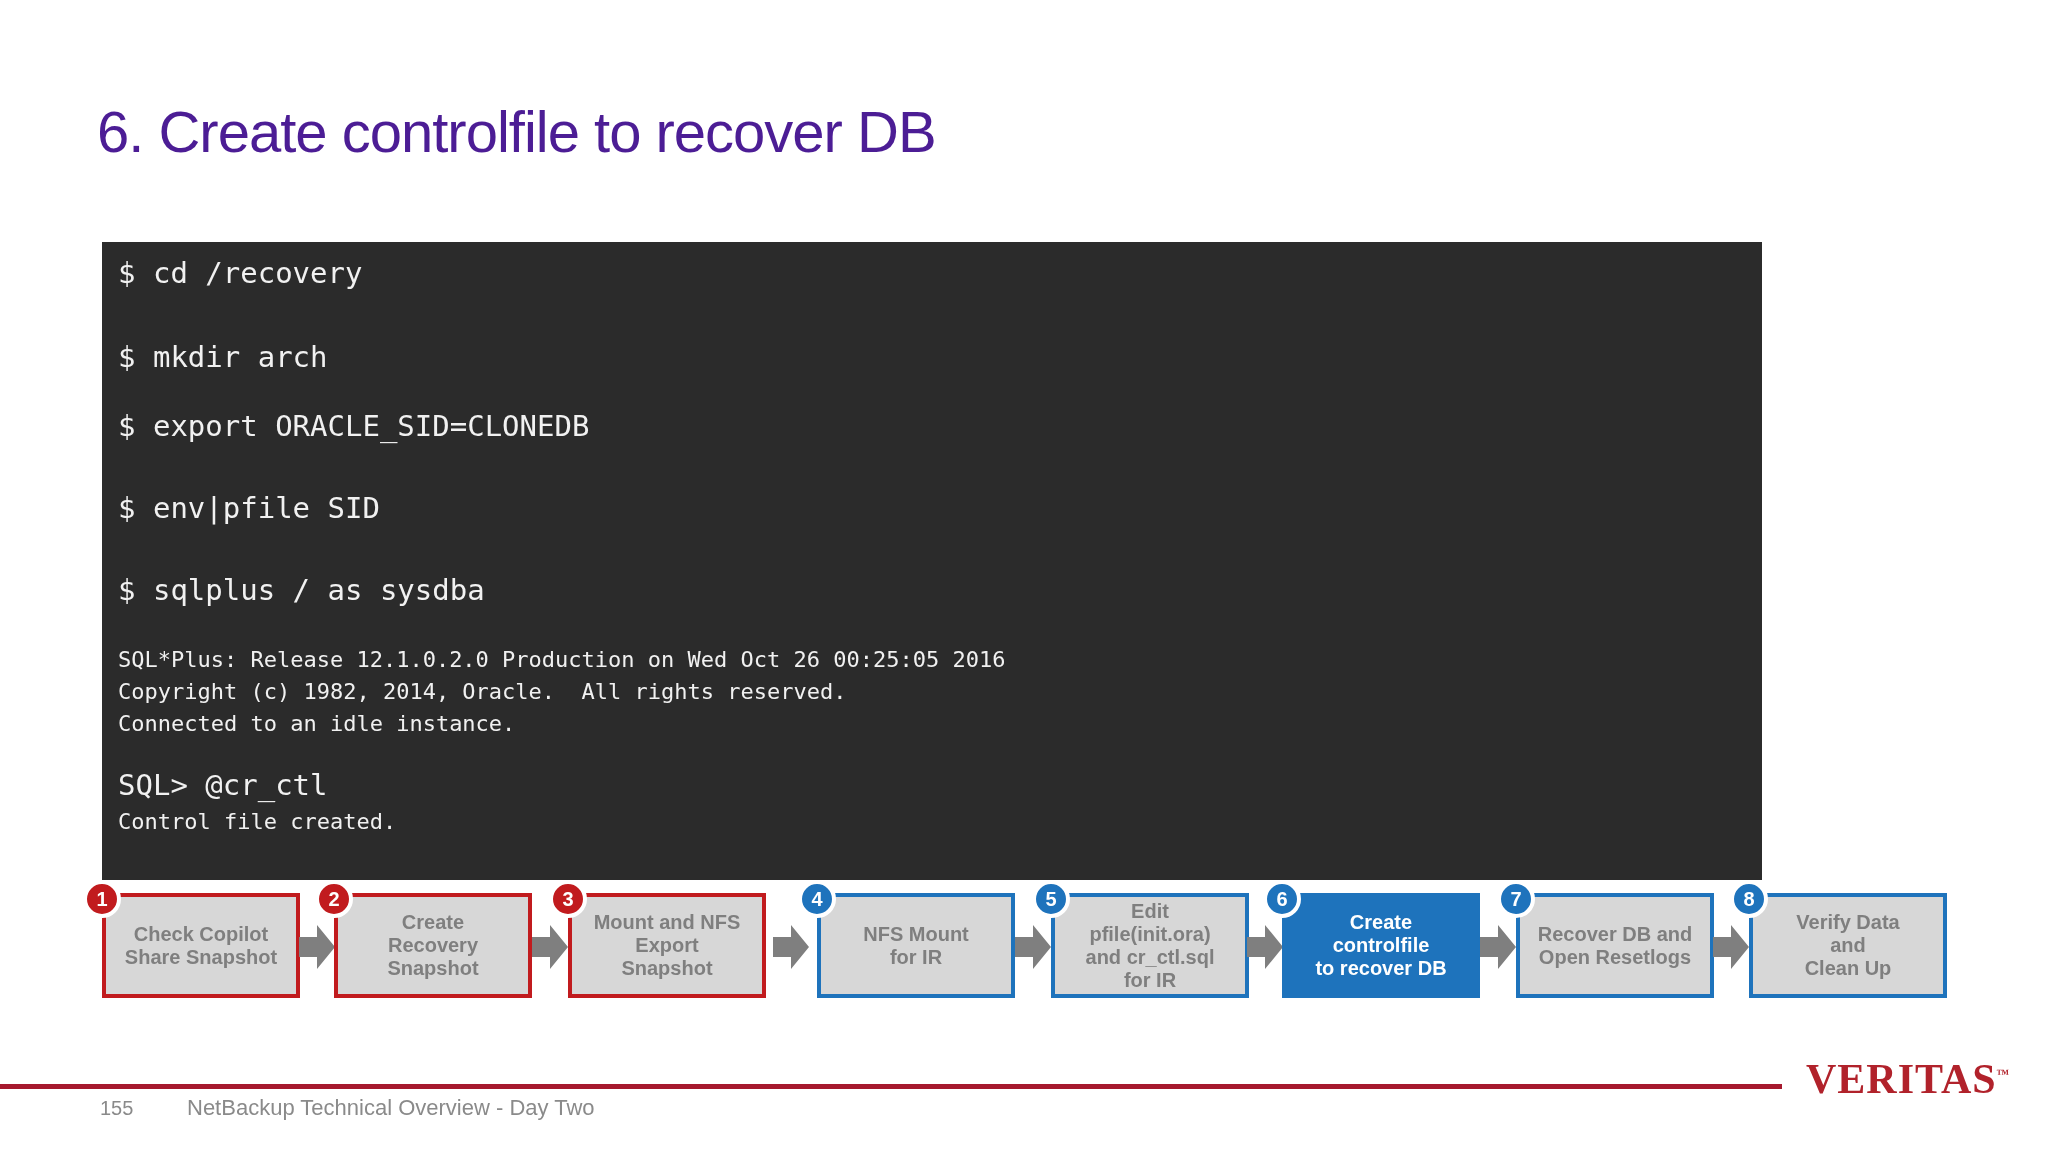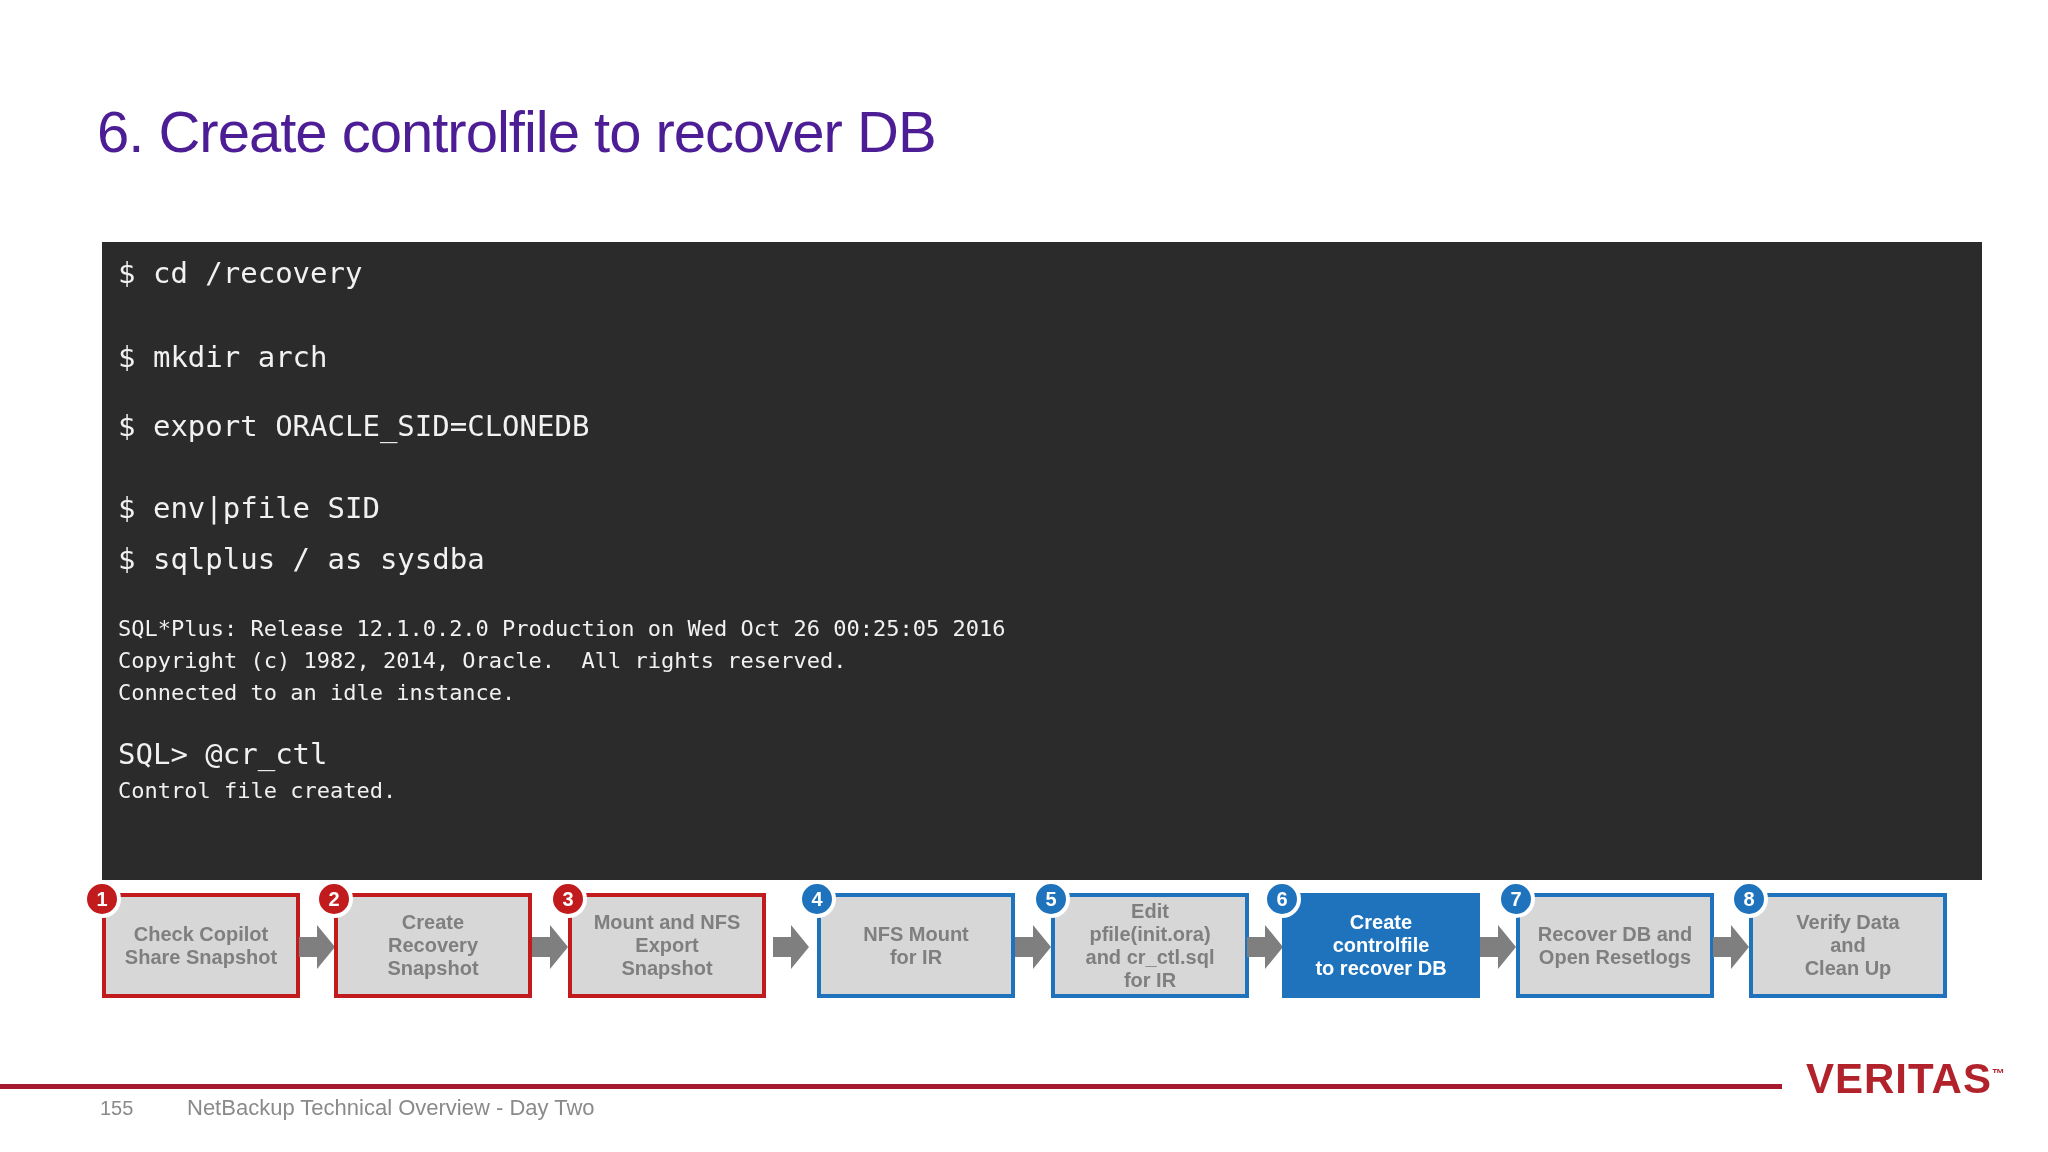--- a/index.html
+++ b/index.html
@@ -7,21 +7,21 @@
     position:relative; width:2048px; height:1152px; background:#ffffff;
     font-family:"Liberation Sans", sans-serif; overflow:hidden;
   }
   .title {
     position:absolute; left:97px; top:100px;
     font-size:58px; line-height:1.1; font-weight:400; letter-spacing:-1px;
     color:#4c1d95;
   }
   
   .terminal {
-    position:absolute; left:102px; top:242px; width:1880px; height:638px;
+    position:absolute; left:102px; top:242px; width:1660px; height:638px;
     background:#2B2B2B; box-sizing:border-box; padding:14px 0 0 16px;
     color:#F1F1F1; font-family:"DejaVu Sans Mono", monospace;
   }
   .t-line { white-space:pre; }
   .t-line.cmd { font-size:29px; line-height:34px; }
   .t-line.out { font-size:22px; line-height:27px; }
   
   .step {
     position:absolute; top:893px; width:198px; height:105px;
     background:#D7D7D7; border:4px solid #C11B1E; box-sizing:border-box;
@@ -44,37 +44,37 @@
   .arrow {
     position:absolute; top:925px; width:36px; height:44px; background:#7F7F7F;
     clip-path:polygon(0 27%, 50% 27%, 50% 0, 100% 50%, 50% 100%, 50% 73%, 0 73%);
   }
   
   .footer-line { position:absolute; left:0; top:1084px; width:1782px; height:5px; background:#A6192E; }
   .page-num { position:absolute; left:100px; top:1097px; font-size:20px; color:#8A8A8A;text-align:center; }
   .footer-text { position:absolute; left:187px; top:1095px; font-size:22px; color:#8A8A8A; }
   .logo {
     position:absolute; left:1806px; top:1058px; color:#B1222B;
-    font-size:42px; font-weight:bold; letter-spacing:1px; line-height:1;
+    font-size:42px; font-weight:bold; letter-spacing:1px; line-height:1;font-family:Liberation Serif, serif;
   }
   .logo .tm { font-size:13px; font-weight:bold; vertical-align:super; letter-spacing:0; }
 </style>
 </head>
 <body>
 
 <div class="slide">
 
   <div class="title">6. Create controlfile to recover DB</div>
 
   <div class="terminal">
     <div class="t-line cmd" style="margin-top:0">$ cd /recovery</div>
     <div class="t-line cmd" style="margin-top:50px">$ mkdir arch</div>
     <div class="t-line cmd" style="margin-top:35px">$ export ORACLE_SID=CLONEDB</div>
     <div class="t-line cmd" style="margin-top:48px">$ env|pfile SID</div>
-    <div class="t-line cmd" style="margin-top:17px">$ sqlplus / as sysdba</div>
+    <div class="t-line cmd" style="margin-top:48px">$ sqlplus / as sysdba</div>
     <div class="t-line out" style="margin-top:39px">SQL*Plus: Release 12.1.0.2.0 Production on Wed Oct 26 00:25:05 2016</div>
     <div class="t-line out" style="margin-top:5px">Copyright (c) 1982, 2014, Oracle.  All rights reserved.</div>
     <div class="t-line out" style="margin-top:5px">Connected to an idle instance.</div>
     <div class="t-line cmd" style="margin-top:31px">SQL&gt; @cr_ctl</div>
     <div class="t-line out" style="margin-top:6px">Control file created.</div>
   </div>
 
   <div>
     <div class="step" style="left:102px">
       <div class="badge">

